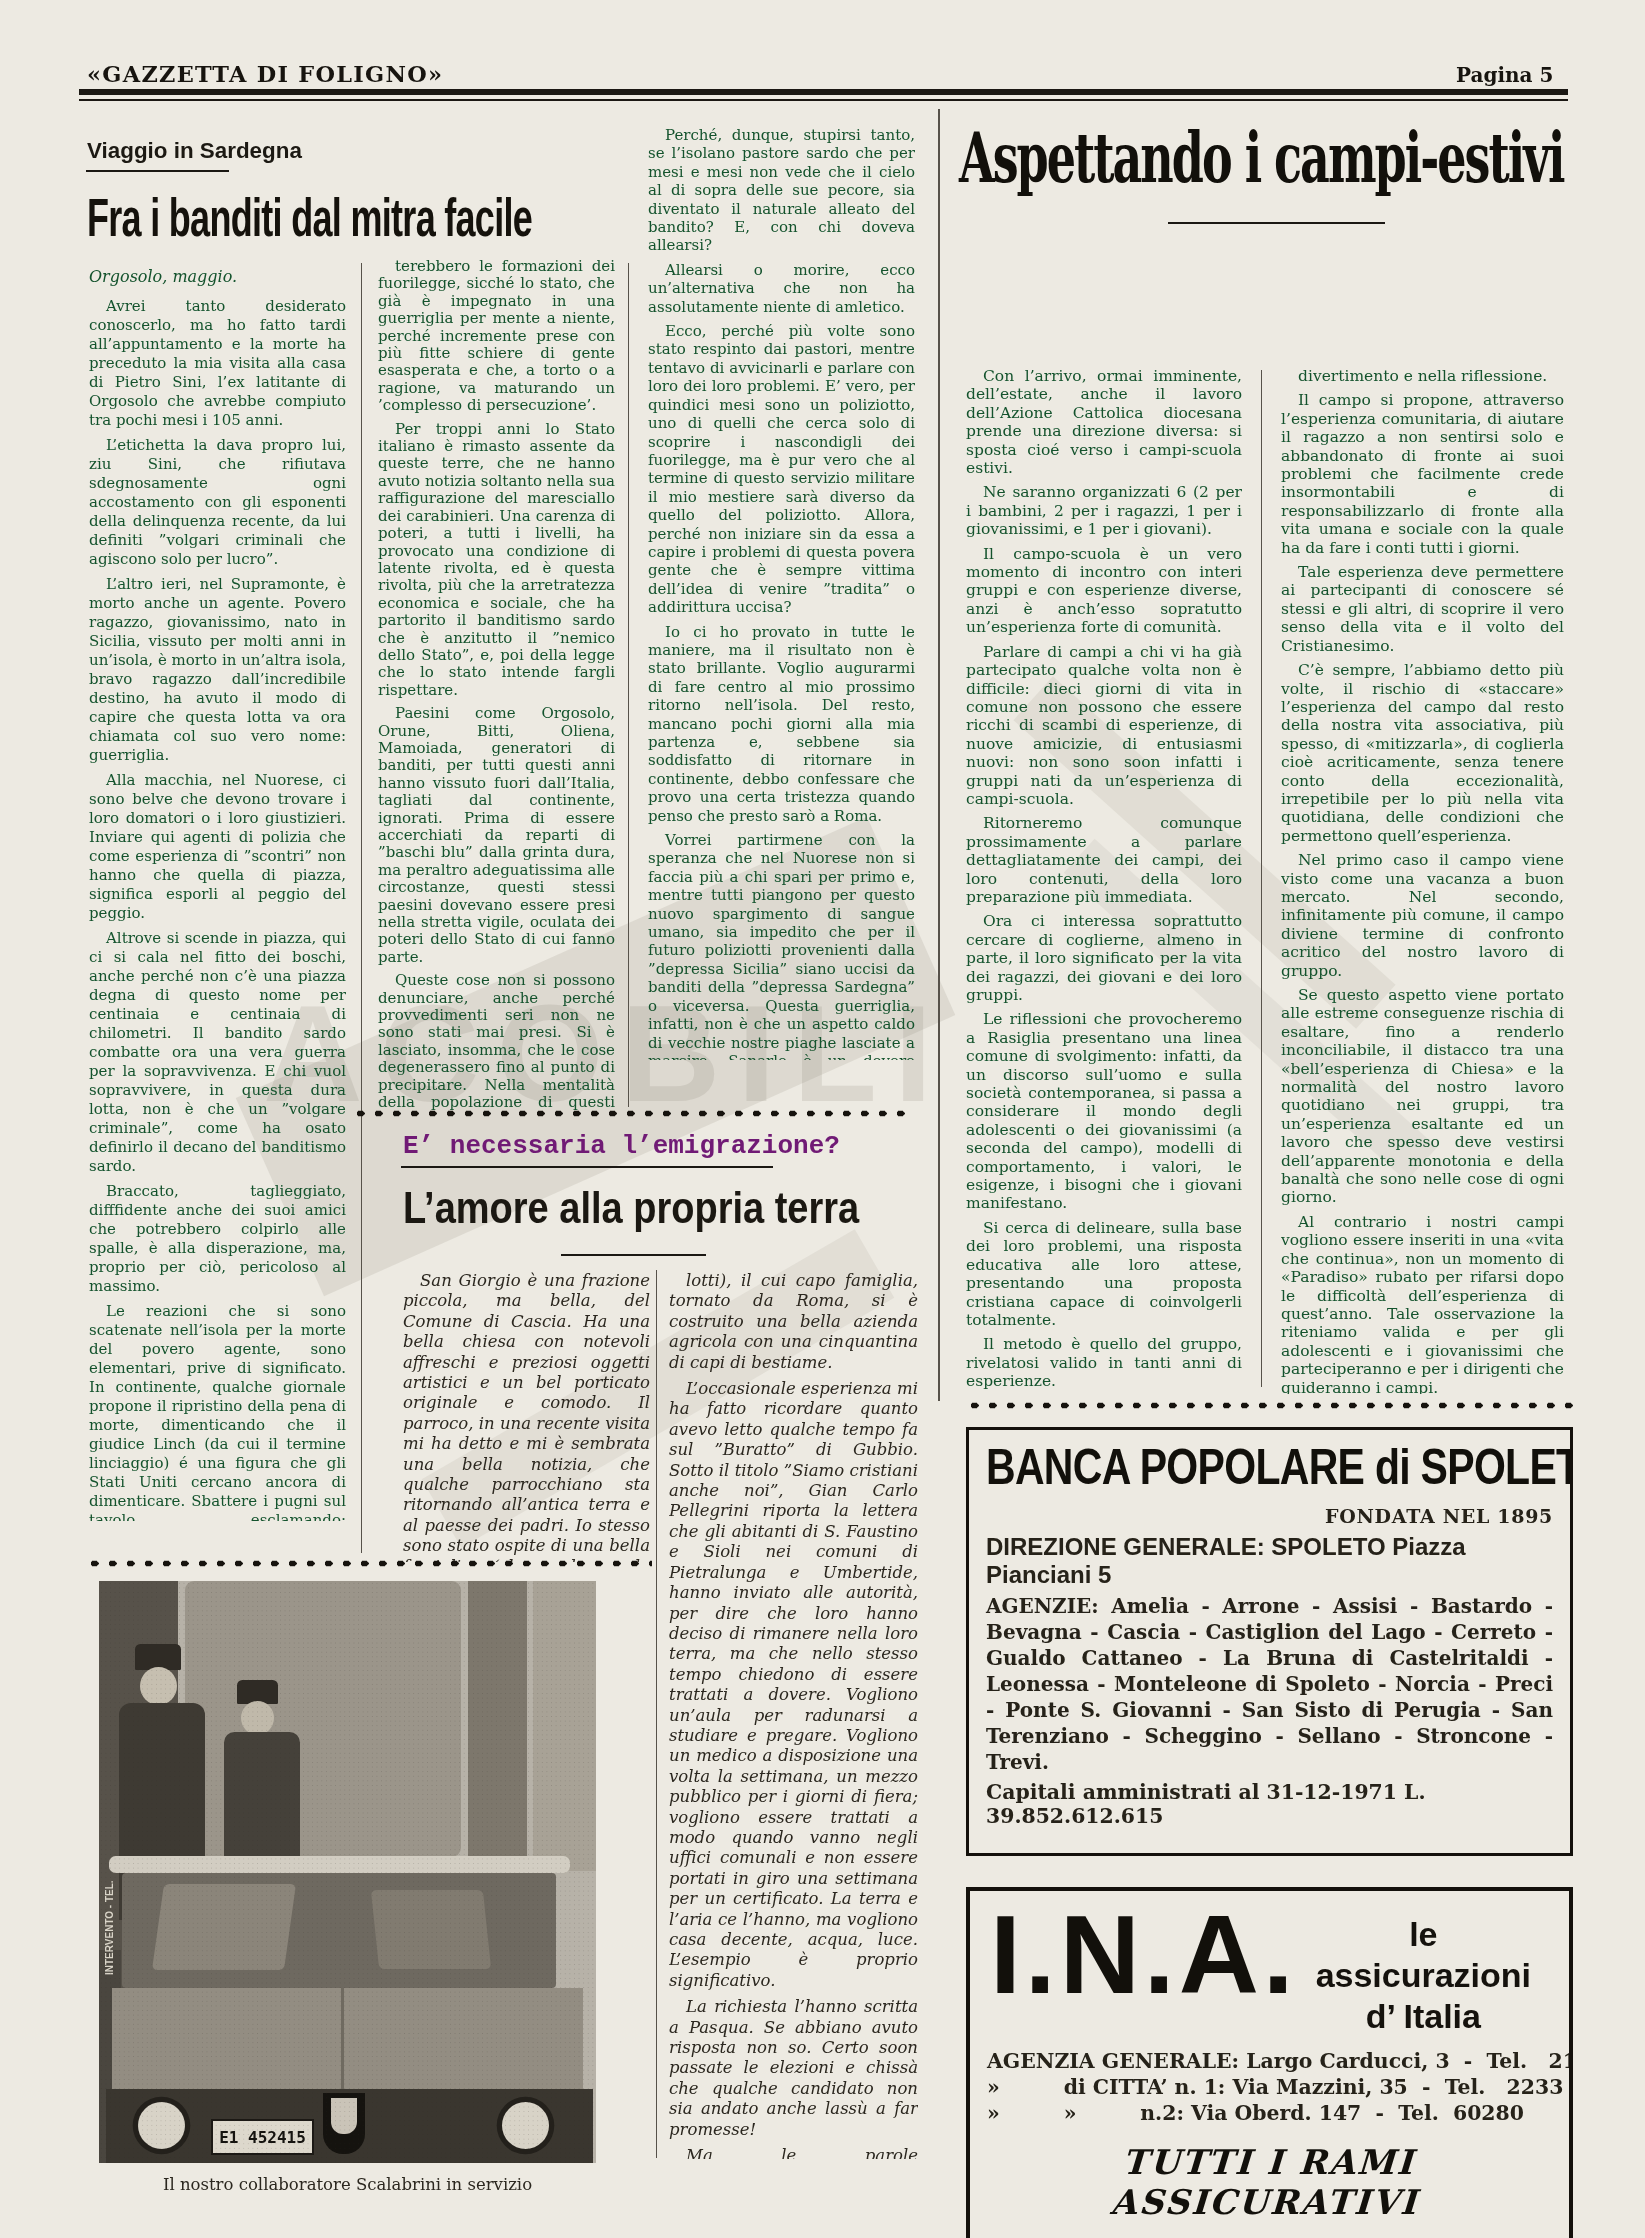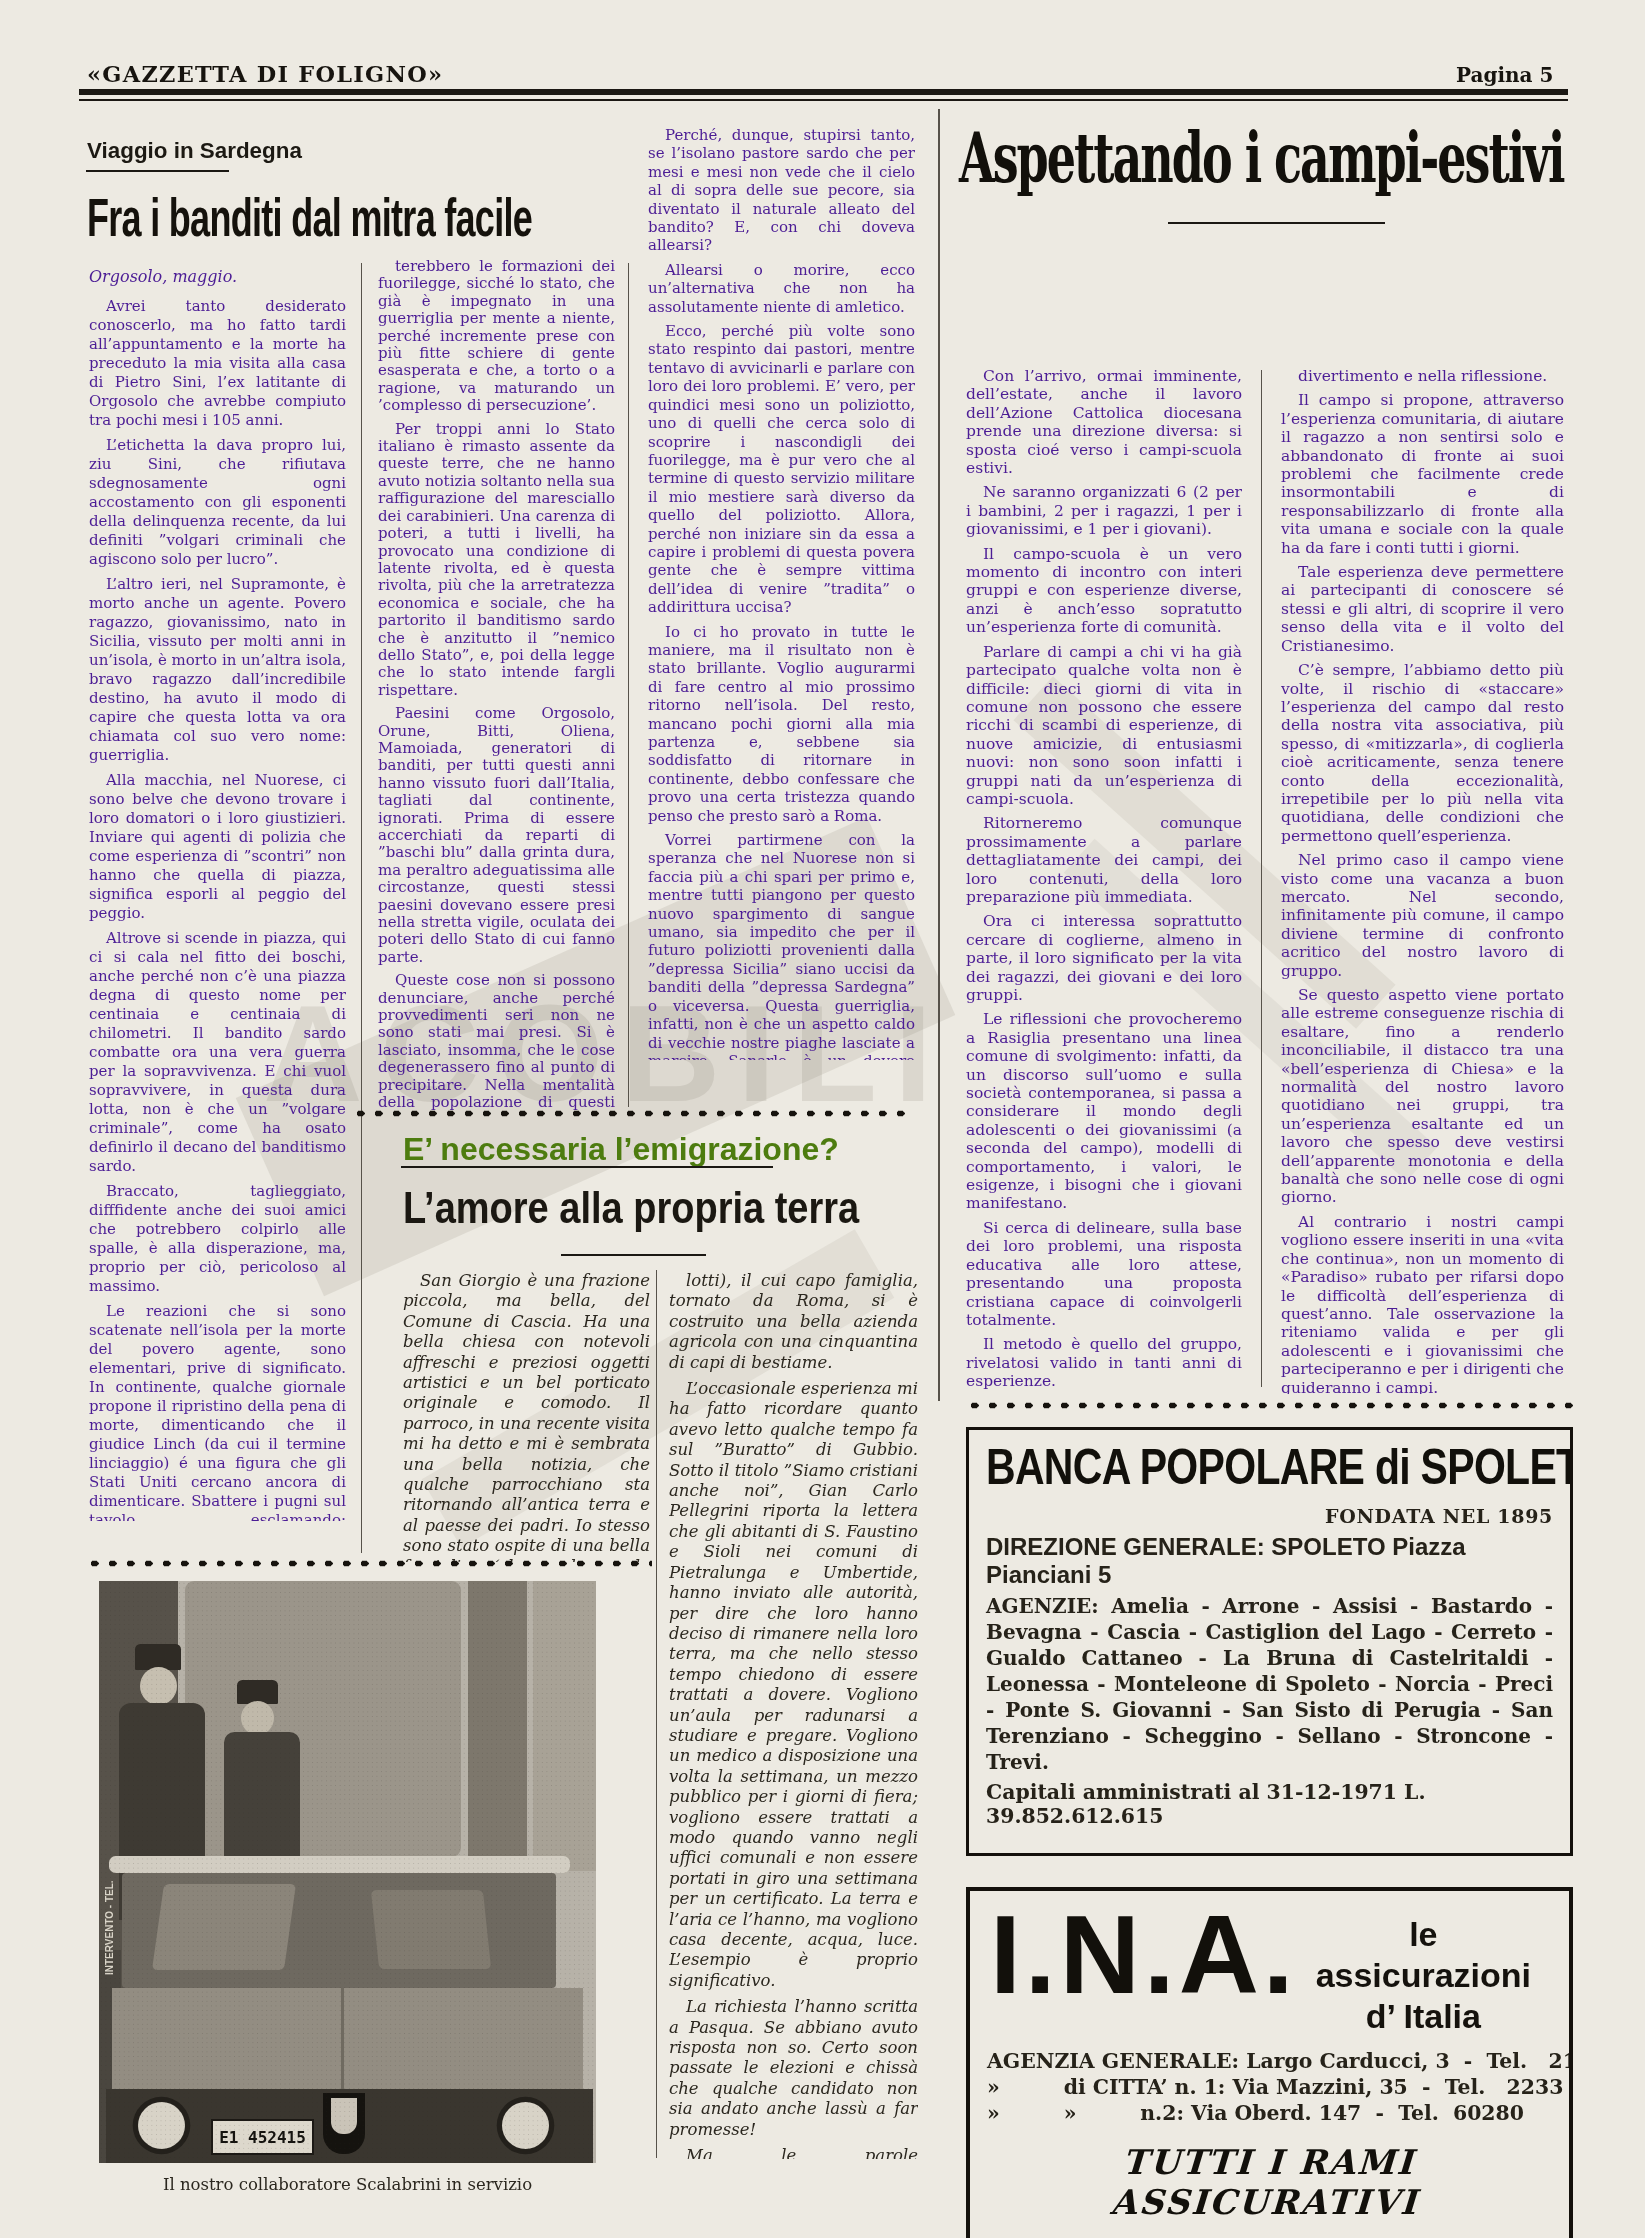--- a/index.html
+++ b/index.html
@@ -7,31 +7,31 @@
           font-family:"DejaVu Serif", serif; color:#262219; overflow:hidden; }
   .abs { position:absolute; }
   .rule { background:#1b1813; }
   .vrule { background:#57524a; width:1.3px; }
   .dots { height:10.5px;
           background-image: radial-gradient(ellipse 6.6px 4.6px at 8.6px 5.3px, #16130e 60%, rgba(0,0,0,0) 61%);
           background-size:18px 10.5px; background-repeat:repeat-x; }
   .masthead { font-size:22.4px; font-weight:bold; letter-spacing:1.3px; color:#17140f; }
   .pageno { font-size:20px; font-weight:bold; color:#17140f; }
   .kicker { font-family:"Liberation Sans", sans-serif; font-weight:bold; font-size:22.4px; color:#1c1913; }
-  .kicker-lg { font-family:Liberation Sans, sans-serif; font-weight:bold; font-size:32px; color:#4d7c0f; }
+  .kicker-lg { font-family:Liberation Mono, monospace; font-weight:bold; font-size:26px; color:#701a75; }
   .hl-banditi { display:inline-block; font-family:"Liberation Sans", sans-serif; font-weight:bold;
                 font-size:36px; letter-spacing:-0.7px; transform:scaleY(1.5); transform-origin:left top;
                 white-space:nowrap; color:#15120c; }
   .hl-amore { display:inline-block; font-family:"Liberation Sans", sans-serif; font-weight:bold;
               font-size:38px; letter-spacing:0px; transform:scaleY(1.18); transform-origin:left top;
               white-space:nowrap; color:#1b1812; }
   .hl-campi { display:inline-block; font-family:"DejaVu Serif", serif; font-weight:bold;
               font-size:46px; letter-spacing:-2px; transform:scaleY(1.5); transform-origin:left top;
               white-space:nowrap; color:#12100b; }
-  .body-col { text-align:justify; overflow:hidden; font-size:15px; line-height:19px; color:#4c1d95; }
+  .body-col { text-align:justify; overflow:hidden; font-size:15px; line-height:19px; color:#14532d; }
   .body-col p { margin:0 0 6px 0; text-indent:17px; }
   .lh265 { line-height:17.4px; }
   .lh28  { line-height:18.4px; }
   .campi-col { font-size:15.5px; line-height:18.4px; }
   .amore-col { font-style:italic; font-size:16.5px; line-height:20.4px; color:#2b271f; }
   .dateline { font-style:italic; font-size:16px; margin:0 0 10.5px 0 !important; text-indent:0 !important; }
   .byline-campi { font-weight:bold; font-style:italic; text-align:right; font-size:18px; line-height:26px; padding-right:20px; }
   .caption { font-size:16.5px; text-align:center; color:#2b271f; }
   
   .adbox { border:3.3px solid #14110c; overflow:hidden; }

